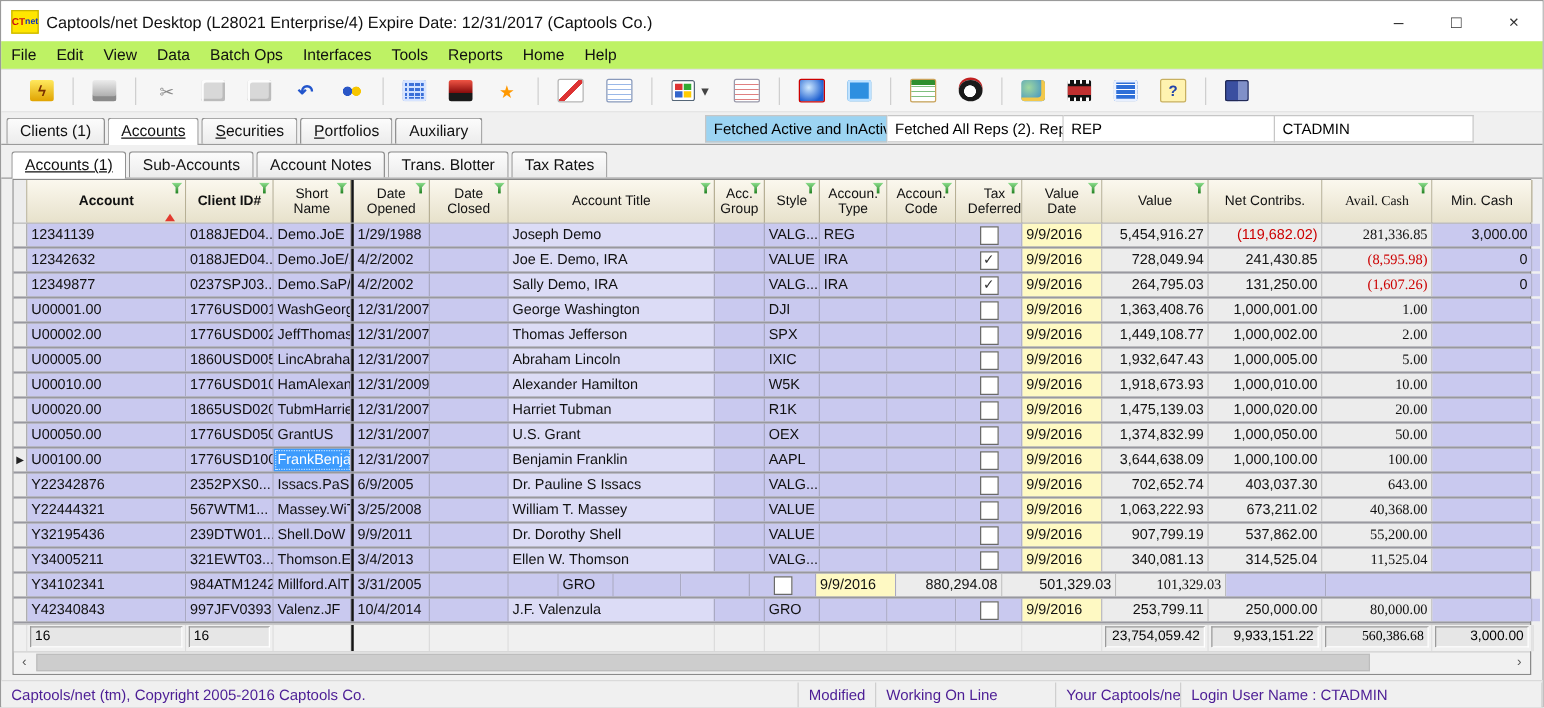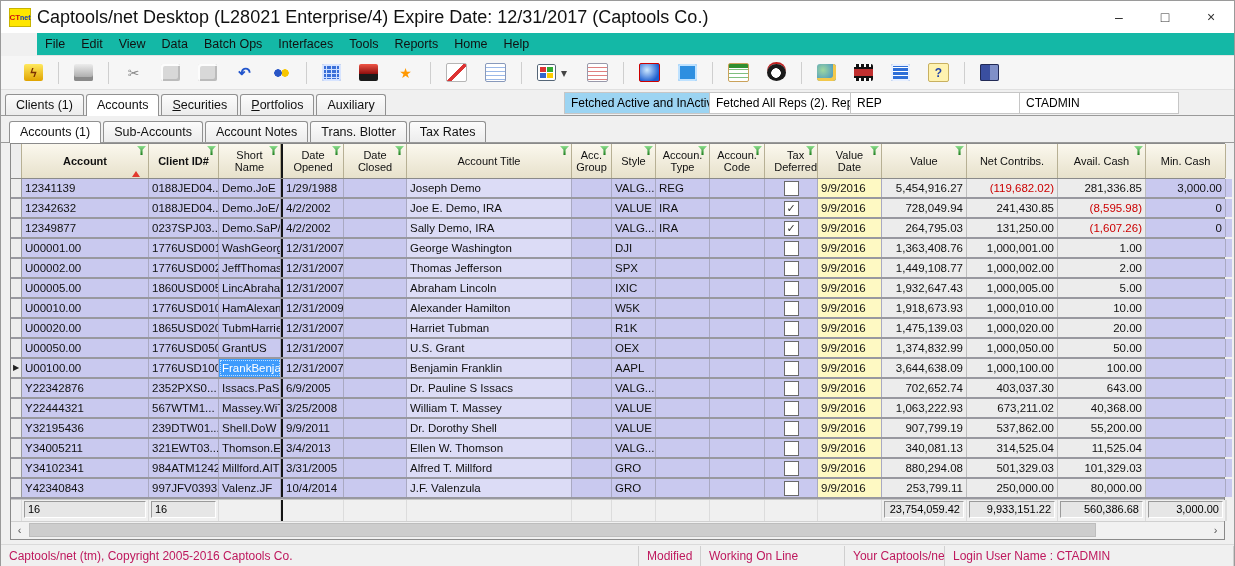--- a/index.html
+++ b/index.html
@@ -4,26 +4,26 @@
 <style>
   html,body{margin:0;padding:0;}
   body{width:1235px;height:566px;overflow:hidden;font-family:"Liberation Sans",sans-serif;background:#f0f0f0;}
   .app{width:1233px;height:564px;border:1px solid #9a9a9a;background:#f0f0f0;display:flex;flex-direction:column;}
 
   
   .titlebar{height:32px;background:#ffffff;display:flex;align-items:center;flex-shrink:0;}
   .applogo{width:20px;height:17px;margin:0 6px 0 8px;background:#ffe600;border:1px solid #c8b400;display:flex;flex-direction:row;align-items:center;justify-content:center;line-height:7px;}
   .applogo .lt{font-size:8px;font-weight:bold;color:#cc1111;}
   .applogo .lb{font-size:7px;font-weight:bold;color:#1133bb;}
-  .title{font-size:18px;color:#111;flex:1;white-space:nowrap;overflow:hidden;}
+  .title{font-size:13px;color:#111;flex:1;white-space:nowrap;overflow:hidden;}
   .wincontrols{display:flex;height:32px;}
   .wbtn{width:46px;height:32px;display:flex;align-items:center;justify-content:center;font-size:14px;color:#333;}
 
   
-  .menubar{height:22px;background:#14b8a6;display:flex;align-items:center;border-bottom:1px solid #e3e3e3;flex-shrink:0;margin-left:36px;}
+  .menubar{height:22px;background:#bef264;display:flex;align-items:center;border-bottom:1px solid #e3e3e3;flex-shrink:0;}
   .menuitem{padding:0 8px;font-size:12.5px;color:#111;line-height:21px;}
 
   
   .toolbar{height:33px;background:#f6f6f6;display:flex;align-items:center;padding-left:14px;border-bottom:1px solid #e0e0e0;flex-shrink:0;}
   .tbicon{width:19px;height:17px;margin:0 9px;border-radius:2px;font-size:12px;display:flex;align-items:center;justify-content:center;flex-shrink:0;color:#333;}
   .tbsep{width:1px;height:22px;background:#cfcfcf;margin:0 6px;flex-shrink:0;}
   [data-name="connect-icon"]{background:linear-gradient(#ffe95e,#e0a300);color:#7a2f00;font-weight:bold;}
   [data-name="print-icon"]{background:linear-gradient(#ececec,#9c9c9c);box-shadow:inset 0 -4px 0 #8a8a8a;}
   [data-name="cut-icon"]{color:#8a8a8a;font-size:14px;}
   [data-name="copy-icon"],[data-name="paste-icon"]{background:#cfcfcf;box-shadow:inset 2px 2px 0 #ffffff,inset -2px -2px 0 #a8a8a8;opacity:.75;}
@@ -45,21 +45,21 @@
   [data-name="media-icon"]{background:#111;background-image:repeating-linear-gradient(90deg,#fff 0 2px,transparent 2px 5px),repeating-linear-gradient(90deg,#fff 0 2px,transparent 2px 5px),linear-gradient(#c03030 0 0);background-size:100% 3px,100% 3px,100% 7px;background-position:0 0,0 14px,0 5px;background-repeat:no-repeat;}
   [data-name="notes-icon"]{background:#2e6fd8;box-shadow:inset 0 0 0 2px #e8f0ff;background-image:repeating-linear-gradient(#2e6fd8 0 3px,#ffffff 3px 4px);}
   [data-name="help-icon"]{background:#fff3b0;border:1px solid #c8b060;color:#2244aa;font-weight:bold;}
   [data-name="exit-icon"]{background:linear-gradient(90deg,#3a4fa0 55%,#8090c8 55%);box-shadow:inset 0 0 0 1px #222a55;}
 
   
   .tabrow1{height:25px;display:flex;align-items:flex-end;border-bottom:1px solid #9a9a9a;background:#f0f0f0;flex-shrink:0;}
   .tabrow2{height:26px;display:flex;align-items:flex-end;border-bottom:1px solid #9a9a9a;background:#f0f0f0;flex-shrink:0;padding-left:8px;}
   .tab{border:1px solid #919191;border-bottom:none;border-radius:3px 3px 0 0;background:linear-gradient(#fcfcfc,#ececec);padding:3px 10px 3px 10px;font-size:12.5px;margin-right:2px;color:#111;white-space:nowrap;display:inline-block;}
   .tab.active{background:#ffffff;position:relative;top:1px;padding-bottom:4px;}
-  .tab.u-full{}
+  .tab.u-full{text-decoration:underline;}
   .tab.u-first::first-letter{text-decoration:underline;}
   .tabrow1 .tab:first-child{margin-left:4px;}
   .fetchwrap{margin-left:auto;display:flex;align-items:center;height:22px;margin-bottom:1px;margin-right:55px;}
   .fcell{height:20px;line-height:20px;font-size:12px;border:1px solid #c6c6c6;border-left:none;background:#ffffff;padding:0 6px;white-space:nowrap;overflow:hidden;}
   .fcell.first{border-left:1px solid #c6c6c6;background:#9cd4f2;}
   .fcell.w1{width:132px;} .fcell.w2{width:128px;} .fcell.w3{width:156px;} .fcell.w4{width:146px;}
 
   
   .gridwrap{margin:0 9px;border:1px solid #8a8a8a;background:#f0f0f0;flex-shrink:0;}
   .ghead{display:flex;height:34px;border-bottom:1px solid #8a8a8a;}
@@ -71,39 +71,39 @@
   .grow{display:flex;height:20px;border-bottom:2px solid #98989f;box-sizing:border-box;}
   .gcell{height:18px;line-height:18px;font-size:11.5px;overflow:hidden;white-space:nowrap;border-right:1px solid #a9a9c2;box-sizing:border-box;padding:0 3px;flex-shrink:0;background:#c9c9ef;color:#111;}
   .num{text-align:right;}
   .neg{color:#cc0000;}
   .c-selector{width:11px;padding:0;} .hcell.c-selector,.gsum .c-selector{background:#ededed;}
   .gcell.c-selector{background:#ededed;border-right-color:#9a9a9a;}
   .c-account{width:127px;} .c-client_id{width:70px;} .c-short_name{width:62px;}
   .c-date_opened{width:63px;border-left:2px solid #151515;} .c-date_closed{width:63px;}
   .c-title{width:165px;} .c-acc_group{width:40px;} .c-style{width:44px;} .c-type{width:54px;}
   .c-code{width:55px;} .c-tax{width:53px;justify-content:flex-end;} .c-value_date{width:64px;} .c-value{width:85px;}
-  .c-net{width:91px;} .c-avail{width:88px;} .c-min{width:80px;} .c-sliver{flex:1;border-right:none;}
+  .c-net{width:91px;} .c-avail{width:88px;font-family:Liberation Serif, serif;} .c-min{width:80px;} .c-sliver{flex:1;border-right:none;}
   .gcell.c-title{background:#dcdcf6;}
   .gcell.c-value_date{background:#fef9c3;}
   .gcell.c-value,.gcell.c-net,.gcell.c-avail{background:#ececec;border-right-color:#bdbdbd;}
   .gcell.c-sliver{background:#c9c9ef;}
   .rowmark{display:block;font-size:8px;color:#222;line-height:18px;text-align:center;}
   .cbx{width:13px;height:13px;background:#ffffff;border:1px solid #6a6a6a;margin:2px auto 0 auto;font-size:11px;line-height:12px;color:#333;text-align:center;}
   .selcell{background:#3d9bfd !important;color:#ffffff;outline:1px dotted #bfe0ff;outline-offset:-2px;}
   .gsum{display:flex;height:21px;background:#f0f0f0;border-top:1px solid #c9c9c9;}
   .gsum .scell{flex-shrink:0;box-sizing:border-box;height:21px;padding:0;background:#f0f0f0;border-right:1px solid #dcdcdc;}
   .sumbox{display:block;margin:1px 2px;height:15px;line-height:15px;font-size:11px;background:#e6e6e6;border:1px solid;border-color:#9a9a9a #ffffff #ffffff #9a9a9a;padding:0 3px;overflow:hidden;}
   .hscroll{height:17px;background:#f1f1f1;border-top:1px solid #d0d0d0;position:relative;}
   .harrow{position:absolute;top:0;width:17px;height:16px;font-size:11px;color:#555;text-align:center;line-height:16px;}
   .harrow.left{left:0;} .harrow.right{right:0;}
   .hthumb{position:absolute;left:18px;top:1px;height:14px;width:88%;background:#cdcdcd;border:1px solid #bdbdbd;box-sizing:border-box;}
 
   
   .gap{height:4px;flex-shrink:0;}
-  .statusbar{height:21px;background:#f0f0f0;border-top:1px solid #dadada;display:flex;align-items:center;font-size:12px;color:#be185d;flex-shrink:0;}
+  .statusbar{height:21px;background:#f0f0f0;border-top:1px solid #dadada;display:flex;align-items:center;font-size:12px;color:#4c1d95;flex-shrink:0;}
   .seg{padding:0 8px;border-right:1px solid #cfcfcf;white-space:nowrap;overflow:hidden;height:20px;line-height:20px;box-sizing:border-box;}
   .seg:nth-child(1){flex:1;border-right:1px solid #cfcfcf;}
   .seg:nth-child(2){width:62px;text-align:center;}
   .seg:nth-child(3){width:144px;}
   .seg:nth-child(4){width:100px;}
   .seg:nth-child(5){width:289px;}
   .seg:nth-child(6){width:170px;border-right:none;}
 </style>
 </head>
 <body>
@@ -536,21 +536,20 @@
           <div class="gcell c-min num" data-name="cell-min"></div>
           <div class="gcell c-sliver" data-name="cell-overflow"></div>
         </div>
         <div class="grow" data-name="table-row">
           <div class="gcell c-selector" data-name="row-selector-cell"></div>
           <div class="gcell c-account" data-name="cell-account">Y34102341</div>
           <div class="gcell c-client_id" data-name="cell-client_id">984ATM1242</div>
           <div class="gcell c-short_name" data-name="cell-short_name">Millford.AlT</div>
           <div class="gcell c-date_opened" data-name="cell-date_opened">3/31/2005</div>
           <div class="gcell c-date_closed" data-name="cell-date_closed"></div>
-          <div class="gcell c-title" data-name="cell-title">Alfred T. Millford</div>
           <div class="gcell c-acc_group" data-name="cell-acc_group"></div>
           <div class="gcell c-style" data-name="cell-style">GRO</div>
           <div class="gcell c-type" data-name="cell-type"></div>
           <div class="gcell c-code" data-name="cell-code"></div>
           <div class="gcell c-tax" data-name="cell-tax">
             <div class="cbx" data-name="tax-deferred-checkbox"></div>
           </div>
           <div class="gcell c-value_date" data-name="cell-value_date">9/9/2016</div>
           <div class="gcell c-value num" data-name="cell-value">880,294.08</div>
           <div class="gcell c-net num" data-name="cell-net">501,329.03</div>

